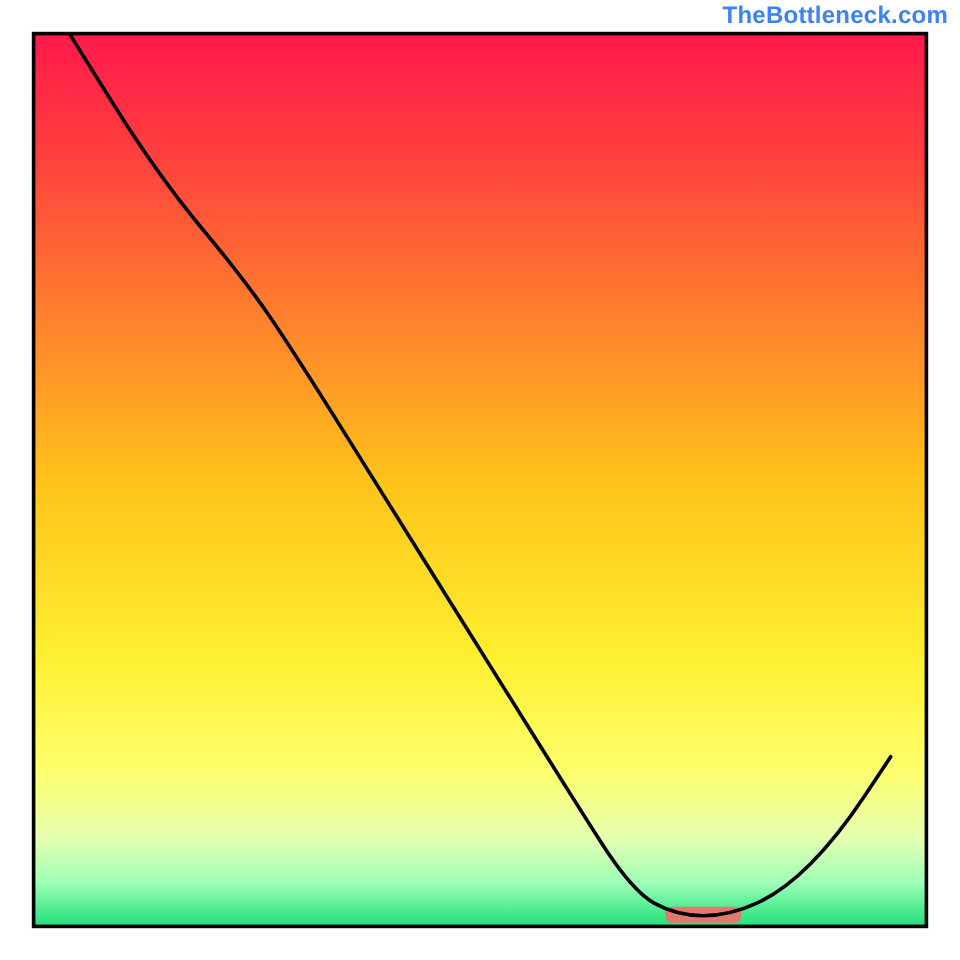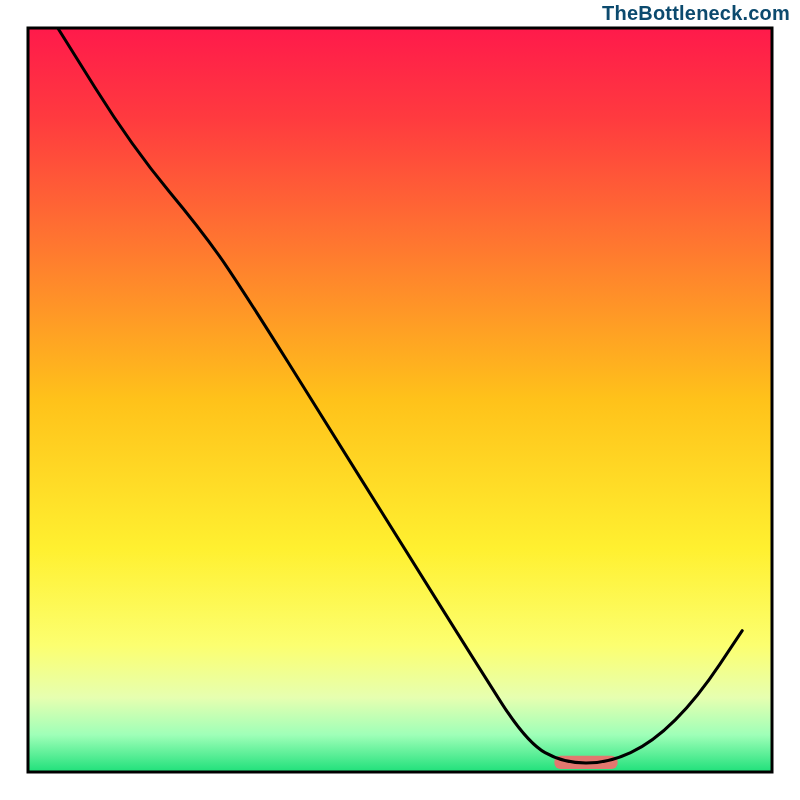--- a/index.html
+++ b/index.html
@@ -10,21 +10,21 @@
     background: #ffffff;
     overflow: hidden;
   }
   .watermark {
     position: absolute;
     top: 2px;
     right: 10px;
     font-family: Arial, Helvetica, sans-serif;
     font-size: 20px;
     font-weight: bold;
-    color: #0c4a6e;
+    color: #3b82f6;
     letter-spacing: 0.2px;
     z-index: 10;
   }
   svg {
     position: absolute;
     top: 0;
     left: 0;
   }
 </style>
 </head>

